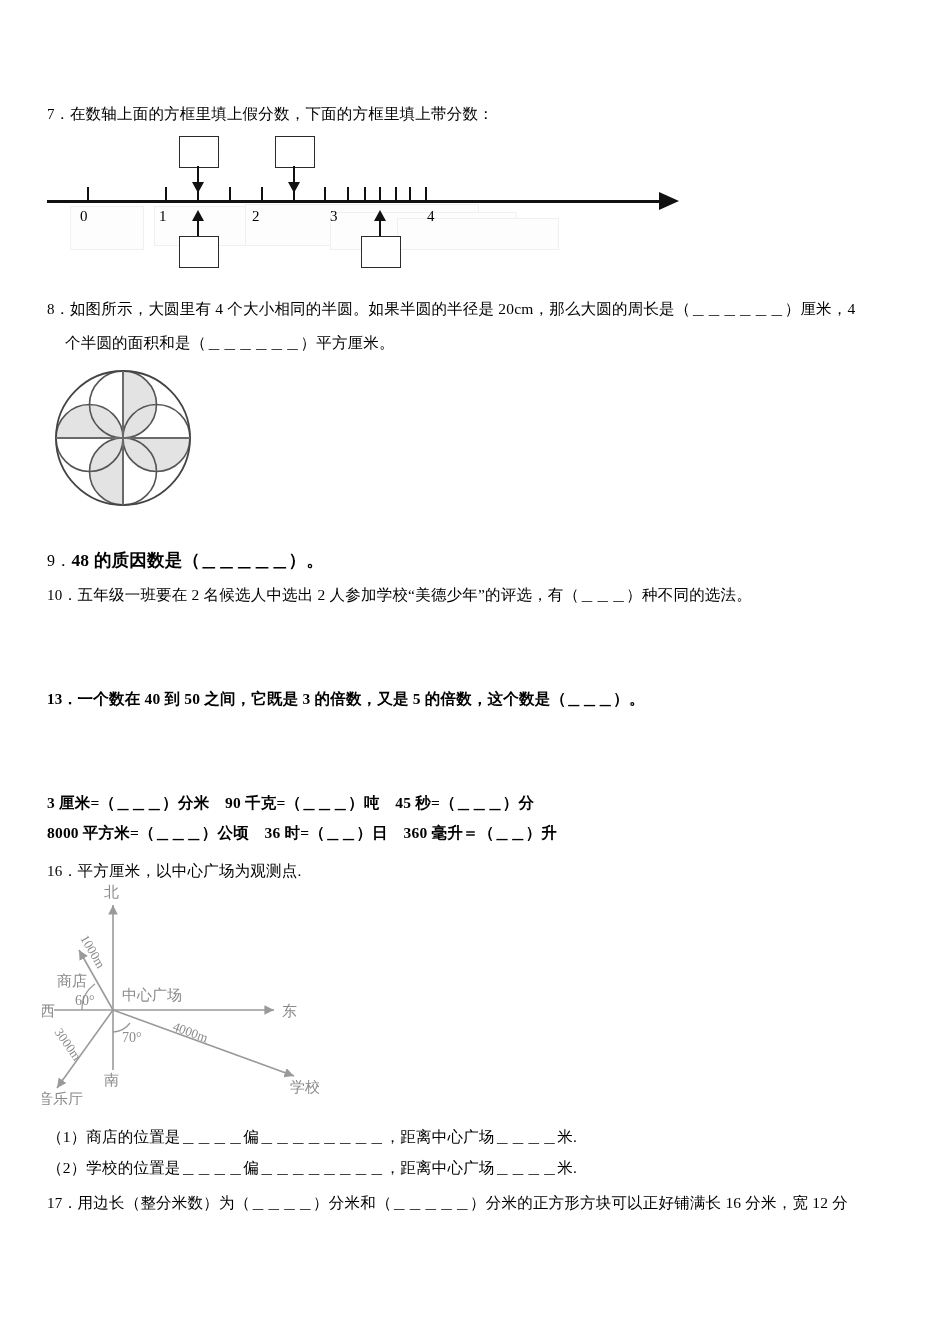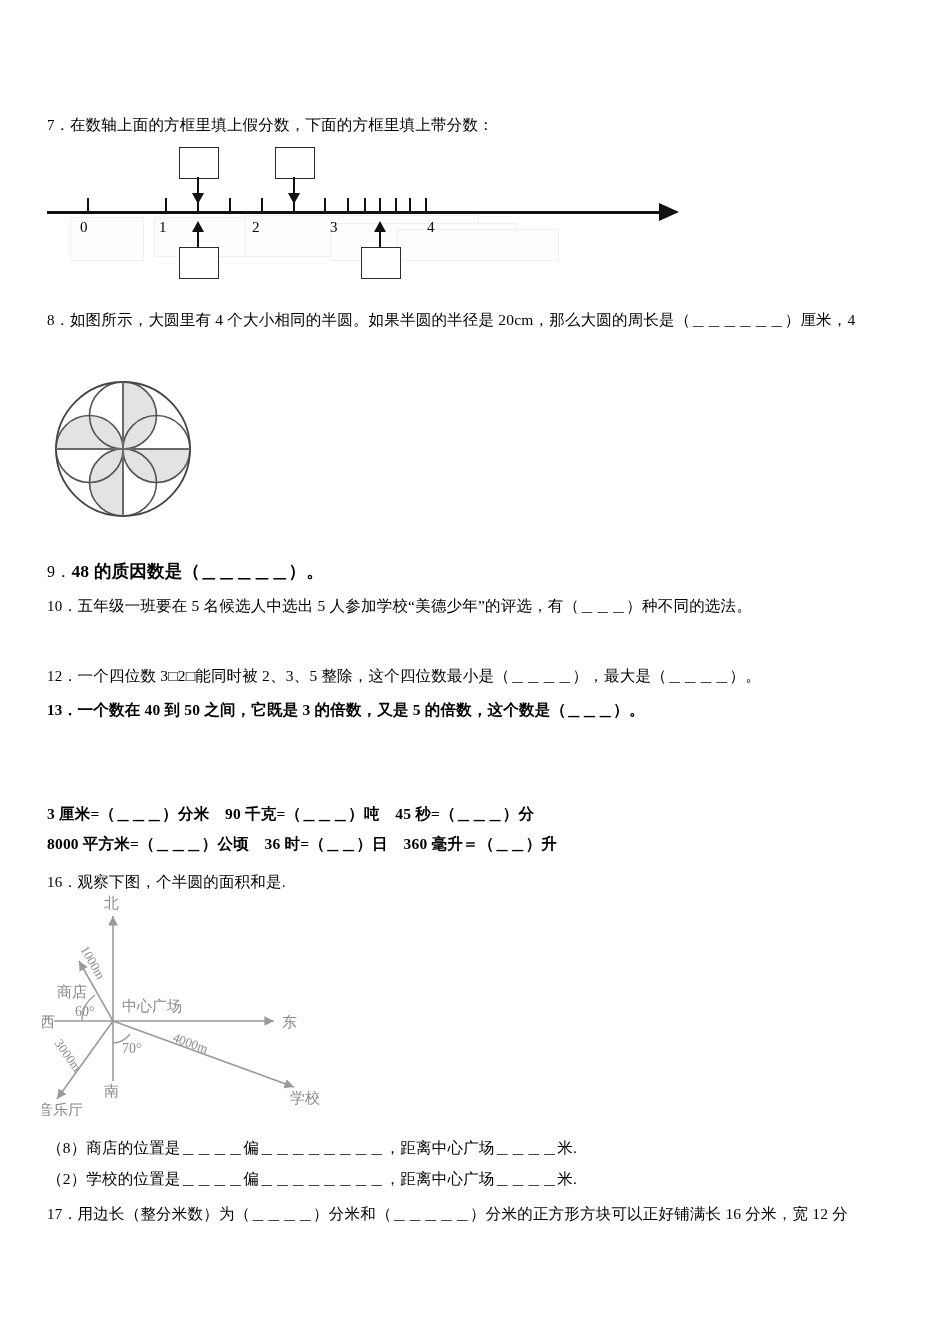--- a/index.html
+++ b/index.html
@@ -10,21 +10,21 @@
   body {
     width: 950px;
     height: 1344px;
     position: relative;
     font-family: "Liberation Serif", "DejaVu Serif", serif;
     color: #000000;
     overflow: hidden;
   }
   .page {
     position: absolute;
-    left: 0; top: 11px;
+    left: 0; top: 0;
     width: 950px;
     height: 1196px;
     text-align: center;
   }
   .q {
     position: absolute;
     font-size: 15.5px;
     line-height: 26px;
     letter-spacing: 0.2px;
     white-space: nowrap;
@@ -179,20 +179,23 @@
     <div class="nl-stem" style="left:150px; top:90px; height:18px;"></div>
     <div class="nl-box" style="left:132px; top:106px;"></div>
 
     <div class="nl-arrow-up" style="left:327px; top:80px;"></div>
     <div class="nl-stem" style="left:332px; top:90px; height:18px;"></div>
     <div class="nl-box" style="left:314px; top:106px;"></div>
   </div>
 
   <div class="q" style="left:47px; top:296px;">
     <span class="qnum">8．</span><span>如图所示，大圆里有 4 个大小相同的半圆。如果半圆的半径是 20cm，那么大圆的周长是（＿＿＿＿＿＿）厘米，4</span>
+  </div>
+  <div class="q" style="left:65px; top:330px;">
+    <span>个半圆的面积和是（＿＿＿＿＿＿）平方厘米。</span>
   </div>
 
   <div id="pinwheel-figure">
     <svg width="150" height="145" viewBox="0 0 150 145">
       <defs>
         <clipPath id="clipTR">
             <rect x="75" y="5" width="70" height="67"></rect>
           </clipPath>
         <clipPath id="clipTL">
             <rect x="5" y="5" width="70" height="67"></rect>
@@ -228,42 +231,39 @@
       <line x1="8" y1="72" x2="142" y2="72" stroke="#6a6a6a" stroke-width="2"></line>
       <line x1="75" y1="5" x2="75" y2="139" stroke="#6a6a6a" stroke-width="2"></line>
     </svg>
   </div>
 
   <div class="q big" style="left:47px; top:547px;">
     <span class="qnum" style="font-weight:normal;font-size:16px;">9．</span><span>48 的质因数是（＿＿＿＿＿）。</span>
   </div>
 
   <div class="q" style="left:47px; top:582px;">
-    <span class="qnum">10．</span><span>五年级一班要在 5 名候选人中选出 5 人参加学校“美德少年”的评选，有（＿＿＿）种不同的选法。</span>
-  </div>
-
-
-  <div class="q" style="left:47px; top:652px;">
-    <span class="qnum">12．</span><span>一个四位数 3□2□能同时被 2、3、5 整除，这个四位数最小是（＿＿＿＿），最大是（＿＿＿＿）。</span>
-  </div>
+    <span class="qnum">10．</span><span>五年级一班要在 2 名候选人中选出 2 人参加学校“美德少年”的评选，有（＿＿＿）种不同的选法。</span>
+  </div>
+
+
 
   <div class="q" style="left:47px; top:686px;font-weight:bold;">
     <span class="qnum">13．</span><span>一个数在 40 到 50 之间，它既是 3 的倍数，又是 5 的倍数，这个数是（＿＿＿）。</span>
   </div>
 
 
   <div class="q bold" style="left:47px; top:790px;">
     <span>3 厘米=（＿＿＿）分米　90 千克=（＿＿＿）吨　45 秒=（＿＿＿）分</span>
   </div>
   <div class="q bold" style="left:47px; top:820px;">
     <span>8000 平方米=（＿＿＿）公顷　36 时=（＿＿）日　360 毫升＝（＿＿）升</span>
   </div>
 
   <div class="q" style="left:47px; top:858px;">
-    <span class="qnum">16．</span><span>观察下图，个半圆的面积和是.</span>
+    <span class="qnum">16．</span><span>平方厘米，以中心广场为观测点.</span>
   </div>
 
   <div id="compass-figure">
     <svg width="320" height="225" viewBox="0 0 320 225">
       <defs>
         <marker id="ah" markerWidth="8" markerHeight="8" refX="6" refY="3" orient="auto">
           <path d="M0,0 L6,3 L0,6 z" fill="#9a9a9a"></path>
         </marker>
       </defs>
 
@@ -299,21 +299,21 @@
       </g>
       <g fill="#8a8a8a" font-family="'Liberation Serif', serif" font-size="13">
         <text x="38" y="58" transform="rotate(60 38 58)">1000m</text>
         <text x="12" y="152" transform="rotate(55 12 152)">3000m</text>
         <text x="130" y="150" transform="rotate(20 130 150)">4000m</text>
       </g>
     </svg>
   </div>
 
   <div class="q" style="left:47px; top:1124px;">
-    <span>（8）商店的位置是＿＿＿＿偏＿＿＿＿＿＿＿＿，距离中心广场＿＿＿＿米.</span>
+    <span>（1）商店的位置是＿＿＿＿偏＿＿＿＿＿＿＿＿，距离中心广场＿＿＿＿米.</span>
   </div>
   <div class="q" style="left:47px; top:1155px;">
     <span>（2）学校的位置是＿＿＿＿偏＿＿＿＿＿＿＿＿，距离中心广场＿＿＿＿米.</span>
   </div>
 
   <div class="q" style="left:47px; top:1190px;">
     <span class="qnum">17．</span><span>用边长（整分米数）为（＿＿＿＿）分米和（＿＿＿＿＿）分米的正方形方块可以正好铺满长 16 分米，宽 12 分</span>
   </div>
 
 </div>

